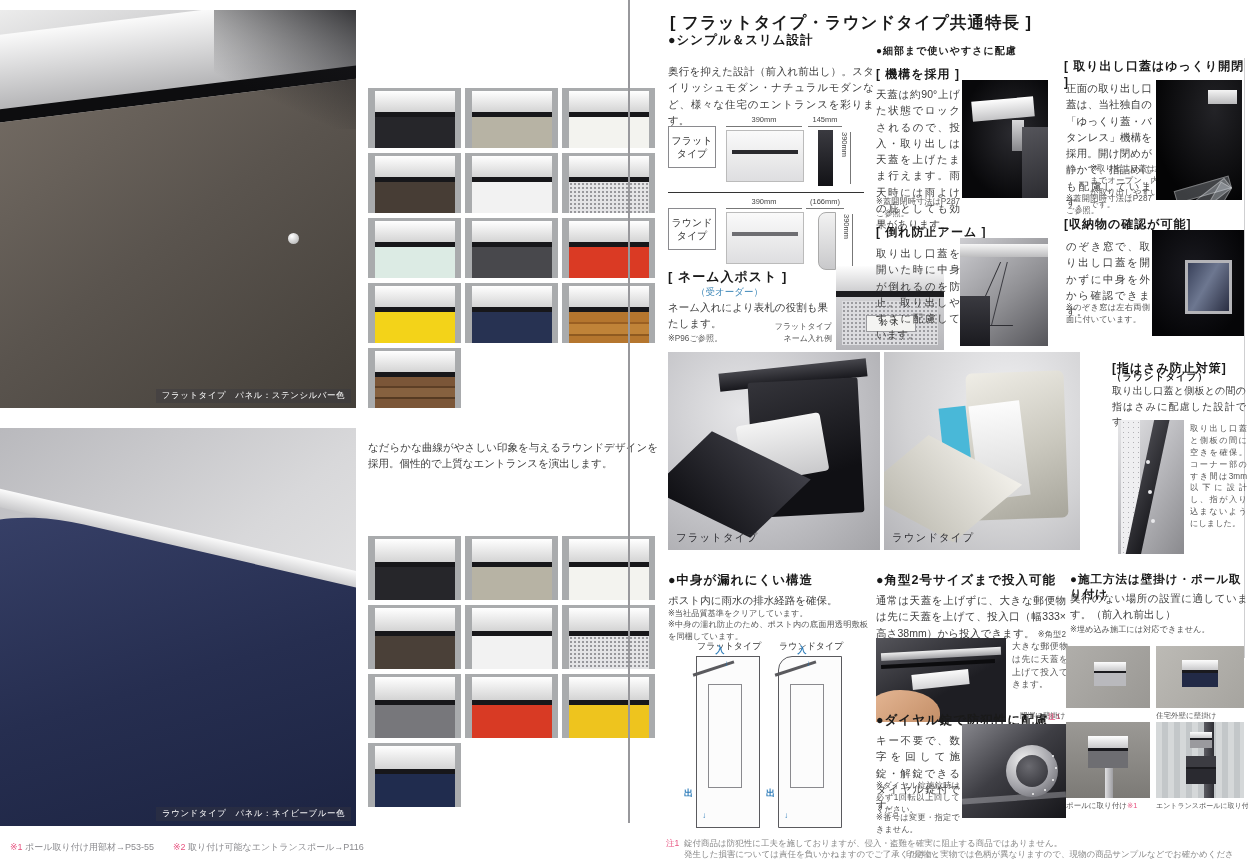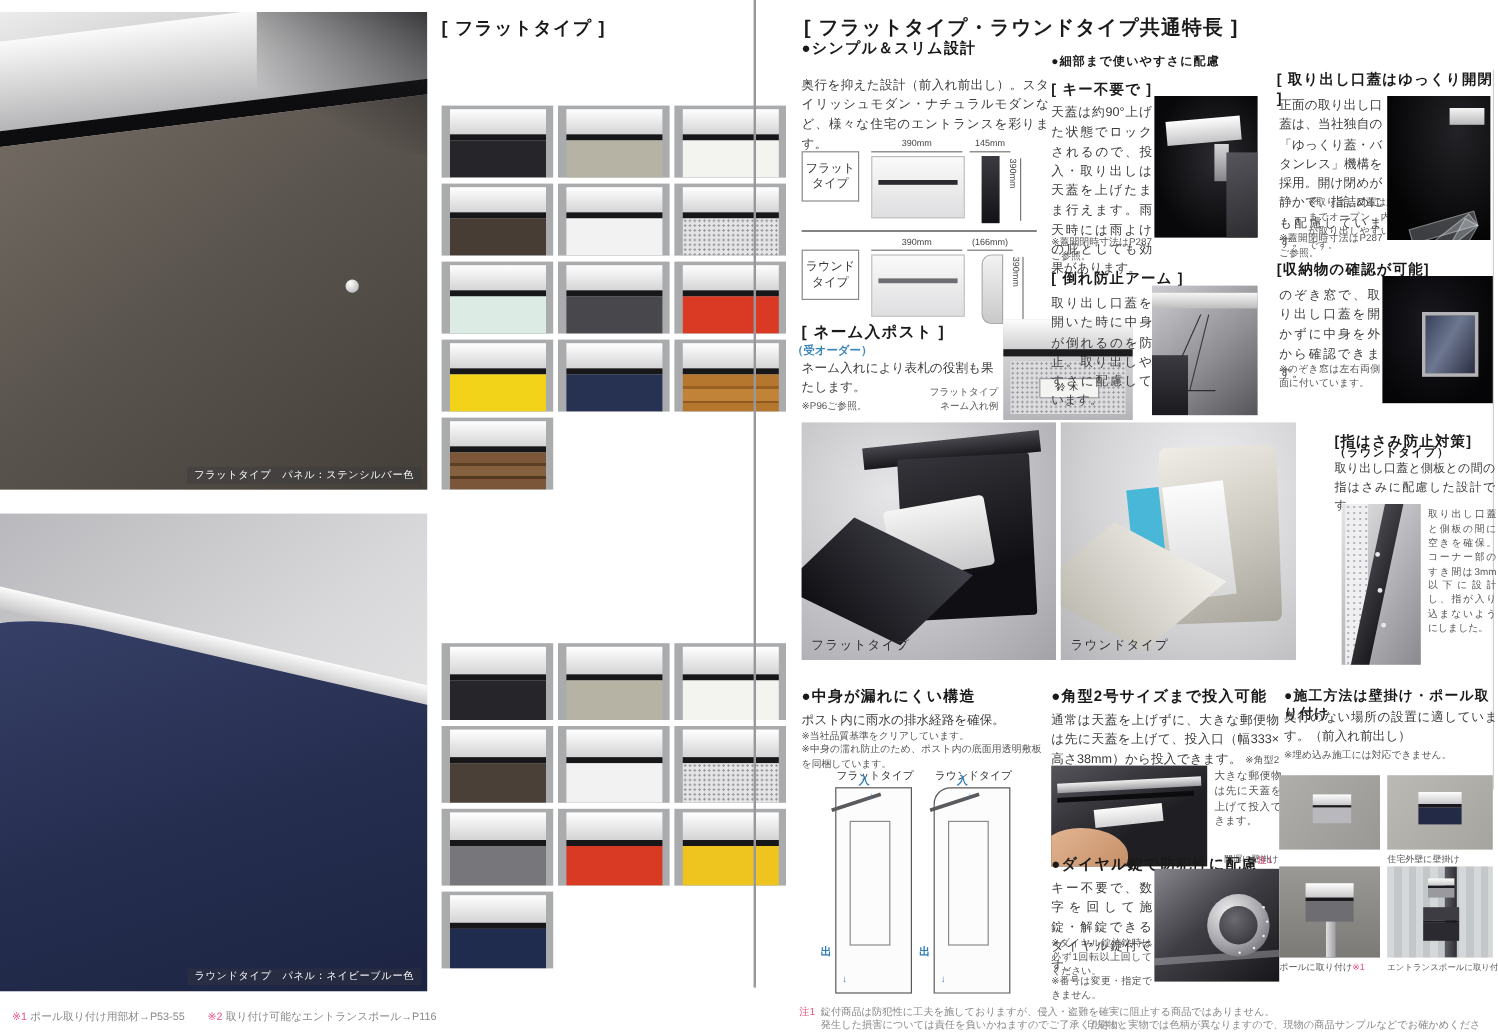--- a/index.html
+++ b/index.html
@@ -157,21 +157,20 @@
     <div class="hf-sil"></div>
       <div class="hf-gap"></div>
       <div class="hf-panel"></div>
   </div>
   <div class="hf-shade"></div>
   <div class="hf-knob"></div>
   <div class="photo-cap">フラットタイプ　パネル：ステンシルバー色</div>
 </div>
 
 <div class="abs" style="left:368px;top:14px;width:290px">
-  <div class="jp-h" style="font-size:15px">[ フラットタイプ ]</div>
 </div>
 
 <div class="abs sw-grid" id="flat-grid" style="left:368px;top:88px;width:292px">
     <div class="sw">
       <div class="sw-post">
         <div class="sw-top"></div>
         <div class="sw-slot"></div>
         <div class="sw-panel" style="background: rgb(38, 38, 42);"></div>
       </div>
     </div>
@@ -263,20 +262,21 @@
 
 <div class="abs hero" id="hero-round" style="left:0;top:428px;width:356px;height:398px">
   <div class="hr-g">
     <div class="hr-rim"></div>
       <div class="hr-panel"></div>
   </div>
   <div class="photo-cap">ラウンドタイプ　パネル：ネイビーブルー色</div>
 </div>
 
 <div class="abs" style="left:368px;top:432px;width:290px">
+  <div class="body-txt" style="margin-top:7px">なだらかな曲線がやさしい印象を与えるラウンドデザインを採用。個性的で上質なエントランスを演出します。</div>
 </div>
 
 <div class="abs sw-grid" id="round-grid" style="left:368px;top:536px;width:292px">
     <div class="sw">
       <div class="sw-post">
         <div class="sw-top"></div>
         <div class="sw-slot"></div>
         <div class="sw-panel" style="background: rgb(38, 38, 42);"></div>
       </div>
     </div>
@@ -377,34 +377,34 @@
   <div class="dim-t" style="left:58px;top:82px;width:76px">390mm</div>
   <div class="dim-front" style="left:58px;top:96px;width:76px;height:50px">
       <div class="slot" style="background:#6e6e72"></div>
     </div>
   <div class="dim-t" style="left:138px;top:82px;width:38px">(166mm)</div>
   <div class="dim-side-round" style="left:150px;top:96px;width:16px;height:56px"></div>
   <div class="dim-v" style="left:174px;top:98px;height:52px">390mm</div>
 </div>
 
 <div class="abs jp-h" style="left:668px;top:268px;font-size:13px">[ ネーム入ポスト ]</div>
-<div class="abs blue" style="left:660px;top:286px;font-size:9.5px;font-weight:bold">（受オーダー）</div>
+<div class="abs blue" style="left:696px;top:286px;font-size:9.5px;font-weight:normal">（受オーダー）</div>
 <div class="abs body-txt" style="left:668px;top:299px;width:160px">ネーム入れにより表札の役割も果たします。</div>
 <div class="abs note-txt" style="left:668px;top:333px">※P96ご参照。</div>
 <div class="abs note-txt pre" style="left:732px;top:321px;width:100px;text-align:right;font-size:8px">フラットタイプ
 ネーム入れ例</div>
 <div class="ph" id="photo-name" style="left:836px;top:266px;width:108px;height:84px">
   <div class="pn-top"></div>
     <div class="pn-slot"></div>
     <div class="pn-mesh"></div>
   <div class="pn-plate">鈴木</div>
 </div>
 
 <div class="abs jp-h" style="left:876px;top:44px;font-size:10px">●細部まで使いやすさに配慮</div>
-<div class="abs jp-h" style="left:876px;top:66px;font-size:12px">[ キー不要で ]</div>
+<div class="abs jp-h" style="left:876px;top:66px;font-size:12px">[ 機構を採用 ]</div>
 <div class="abs body-txt" style="left:876px;top:86px;width:84px">天蓋は約90°上げた状態でロックされるので、投入・取り出しは天蓋を上げたまま行えます。雨天時には雨よけの庇としても効果があります。</div>
 <div class="abs note-txt" style="left:876px;top:196px;width:84px">※蓋開閉時寸法はP287ご参照。</div>
 <div class="ph" id="photo-canopy" style="left:962px;top:80px;width:86px;height:118px">
   <div class="pc-lid"></div>
     <div class="pc-sup"></div>
     <div class="pc-wall"></div>
 </div>
 
 <div class="abs jp-h" style="left:876px;top:224px;font-size:12px">[ 倒れ防止アーム ]</div>
 <div class="abs body-txt" style="left:876px;top:245px;width:84px">取り出し口蓋を開いた時に中身が倒れるのを防止。取り出しやすさに配慮しています。</div>

